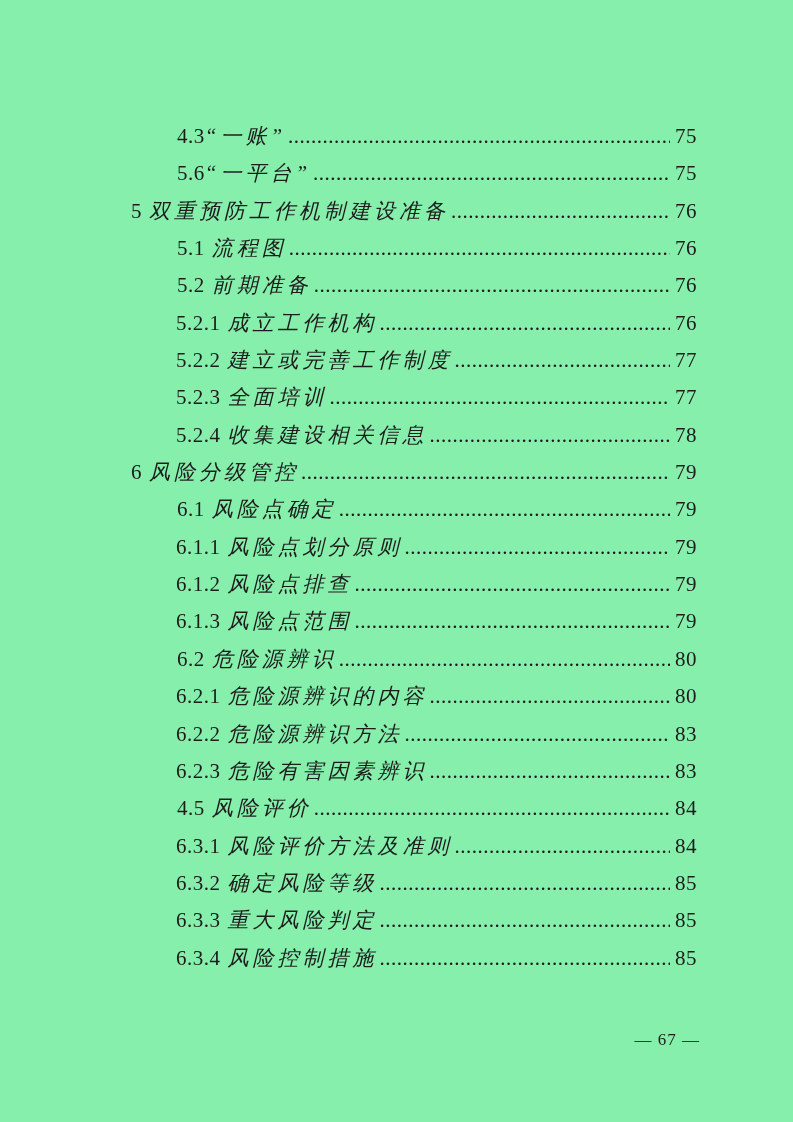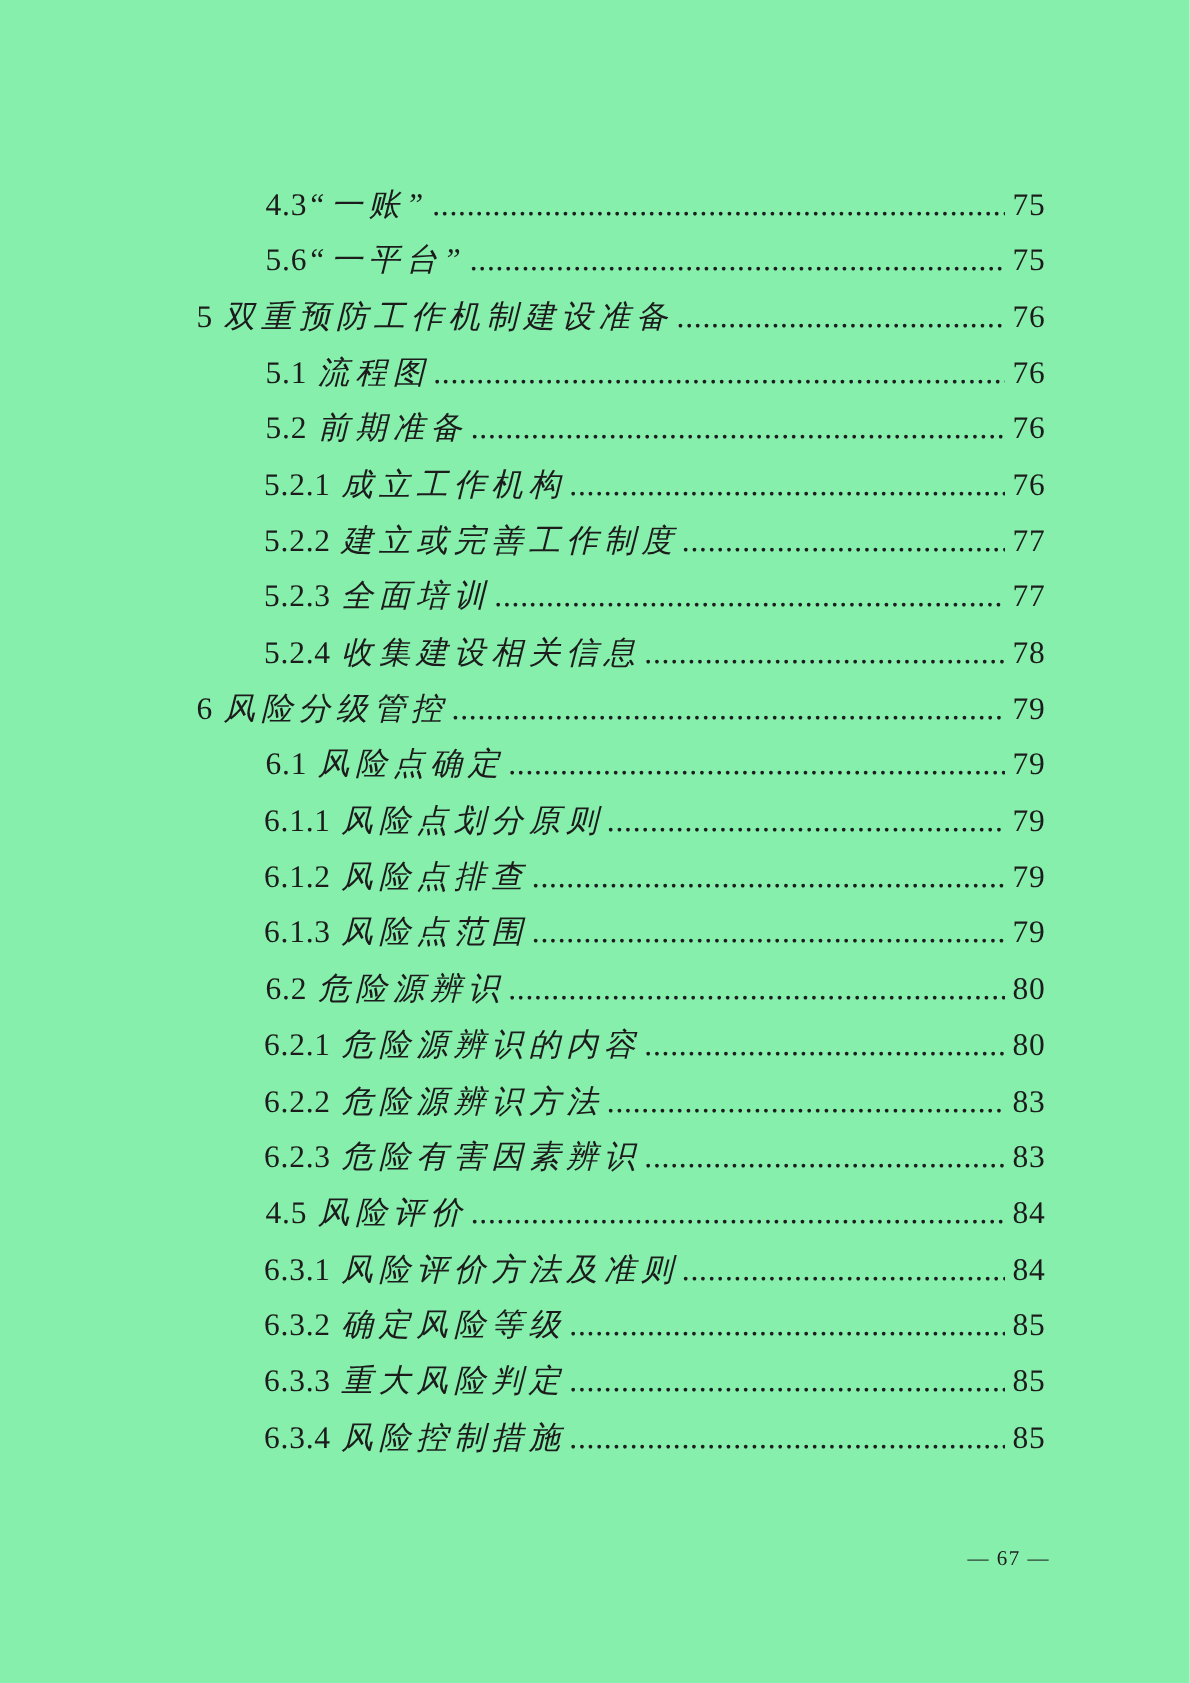--- a/index.html
+++ b/index.html
@@ -56,21 +56,21 @@
   }
   .pagenum {
     min-width: 24px;
     text-align: right;
     letter-spacing: 0.5px;
   }
   .footer {
     position: absolute;
     top: 1026px;
     right: 93px;
-    font-size: 14px;
+    font-size: 17px;
     line-height: 28px;
     letter-spacing: 1px;
   }
 </style>
 </head>
 <body>
 
 <div class="page">
 
   <div class="toc">

